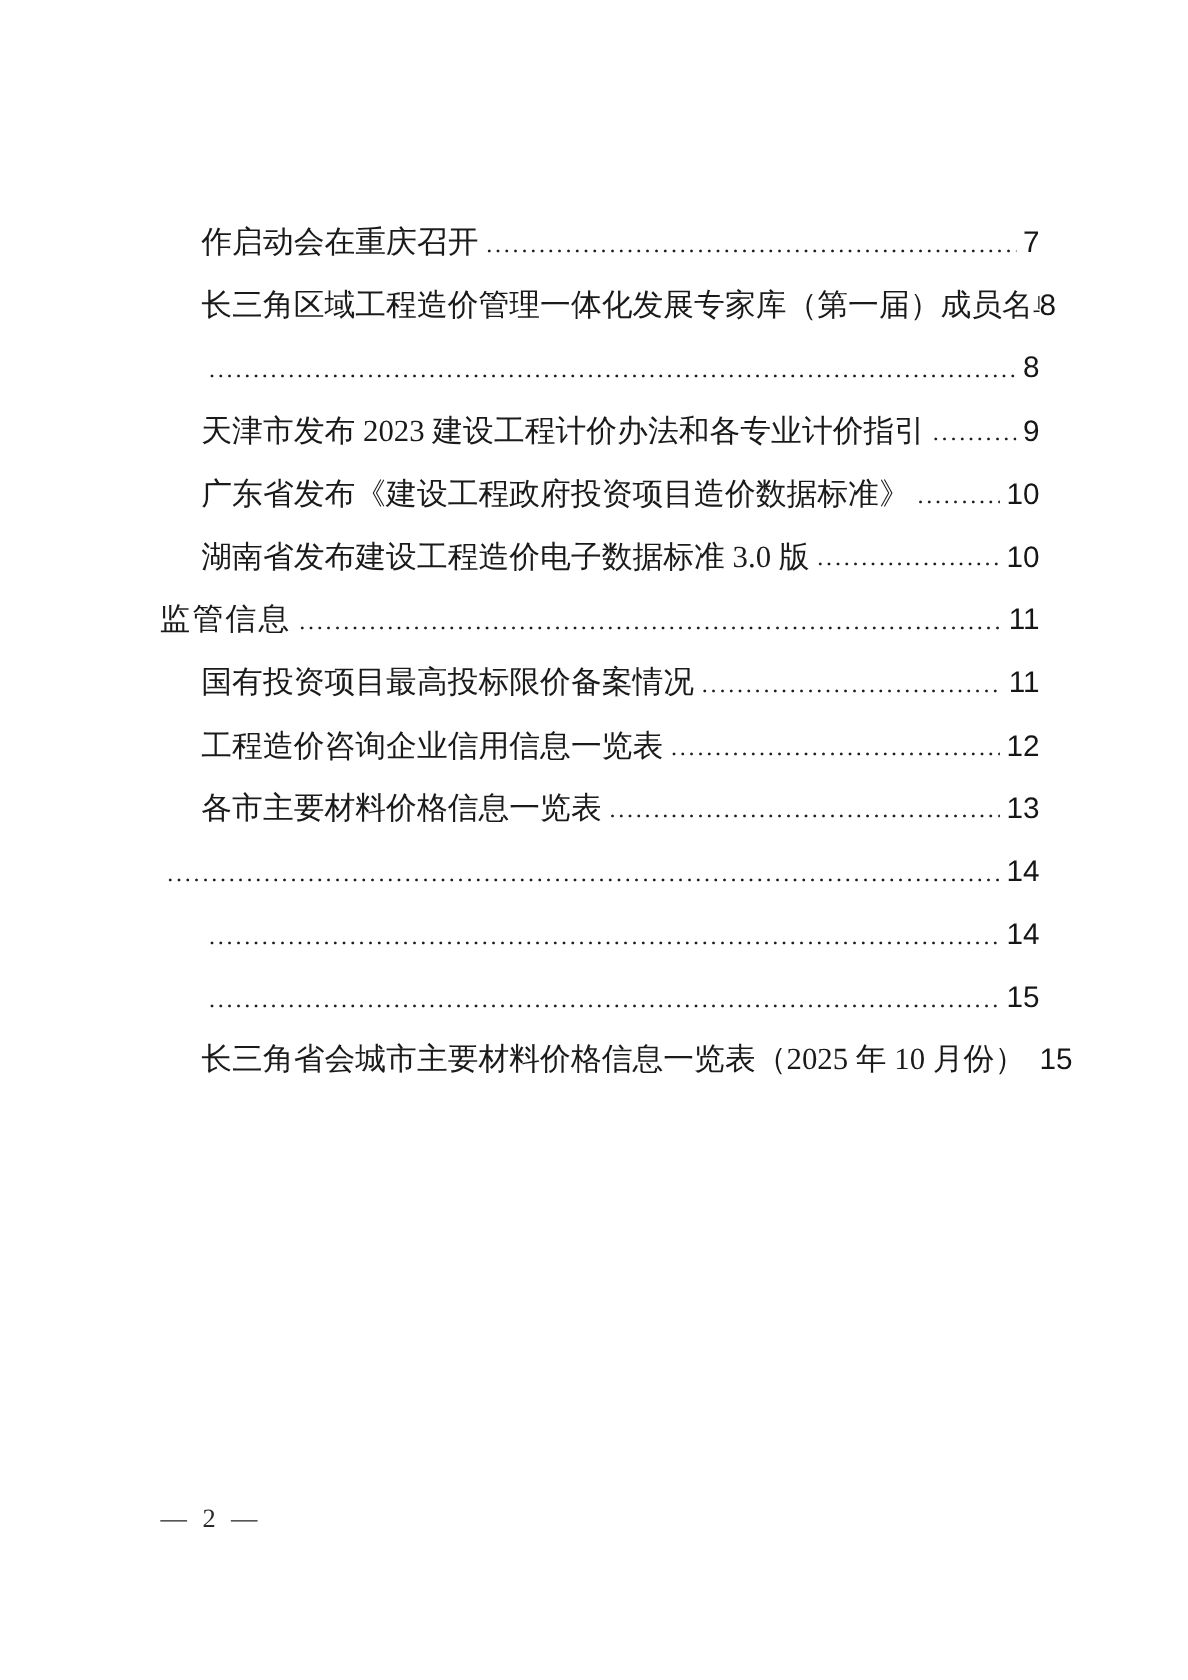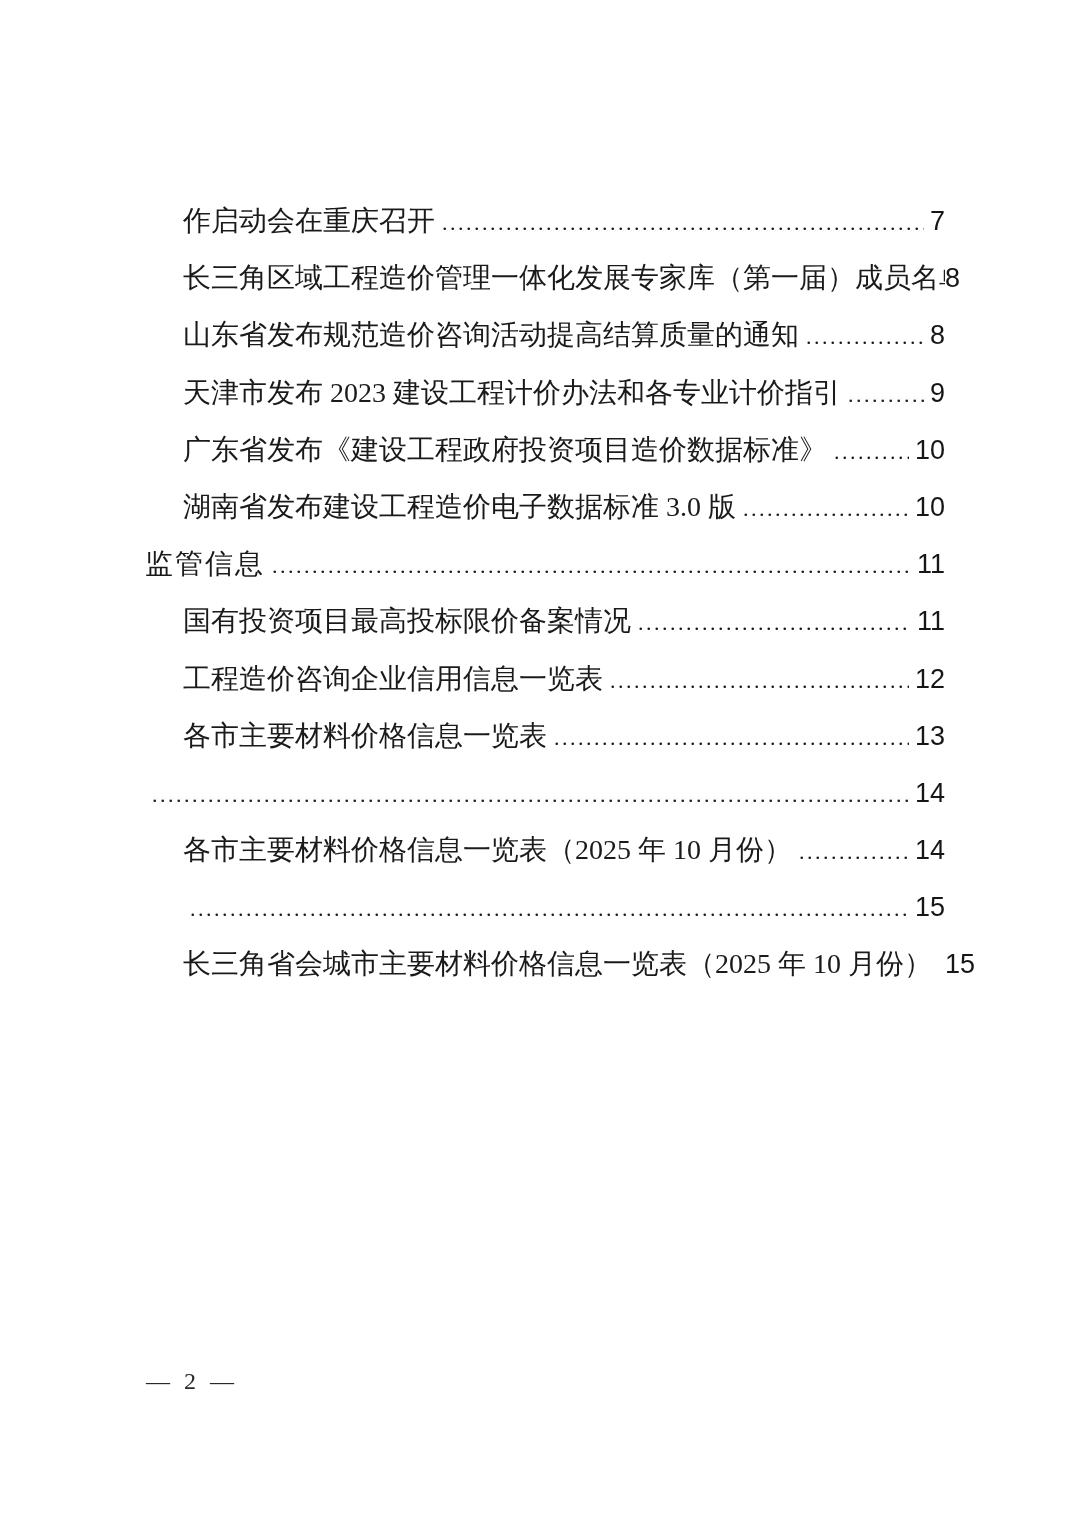--- a/index.html
+++ b/index.html
@@ -33,20 +33,21 @@
     line-height: 57.2px;
     font-size: 28px;
     white-space: nowrap;
   }
   .toc-row.lvl1 .toc-title {
     font-weight: 400;
     letter-spacing: 2px;
   }
   .toc-row.lvl2 {
     padding-left: 38px;
+    align-items: center;
   }
   .toc-title {
     flex: 0 0 auto;
     max-width: 100%;
     overflow: hidden;
   }
   .toc-dots {
     flex: 1 1 auto;
     overflow: hidden;
     margin: 0 6px 0 7px;
@@ -91,21 +92,20 @@
       <span class="toc-title">作启动会在重庆召开</span>
       <span class="toc-dots"></span>
       <span class="toc-page">7</span>
     </div>
       <div class="toc-row lvl2 no-dots">
       <span class="toc-title">长三角区域工程造价管理一体化发展专家库（第一届）成员名单公布</span>
       <span class="toc-dots"></span>
       <span class="toc-page">8</span>
     </div>
       <div class="toc-row lvl2">
-      <span class="toc-title">山东省发布规范造价咨询活动提高结算质量的通知</span>
       <span class="toc-dots"></span>
       <span class="toc-page">8</span>
     </div>
       <div class="toc-row lvl2">
       <span class="toc-title">天津市发布 2023 建设工程计价办法和各专业计价指引</span>
       <span class="toc-dots"></span>
       <span class="toc-page">9</span>
     </div>
       <div class="toc-row lvl2">
       <span class="toc-title">广东省发布《建设工程政府投资项目造价数据标准》</span>
@@ -135,21 +135,20 @@
       <div class="toc-row lvl2">
       <span class="toc-title">各市主要材料价格信息一览表</span>
       <span class="toc-dots"></span>
       <span class="toc-page">13</span>
     </div>
       <div class="toc-row lvl1">
       <span class="toc-dots"></span>
       <span class="toc-page">14</span>
     </div>
       <div class="toc-row lvl2">
-      <span class="toc-title">各市主要材料价格信息一览表（2025 年 10 月份）</span>
       <span class="toc-dots"></span>
       <span class="toc-page">14</span>
     </div>
       <div class="toc-row lvl2">
       <span class="toc-dots"></span>
       <span class="toc-page">15</span>
     </div>
       <div class="toc-row lvl2">
       <span class="toc-title">长三角省会城市主要材料价格信息一览表（2025 年 10 月份）</span>
       <span class="toc-dots"></span>

